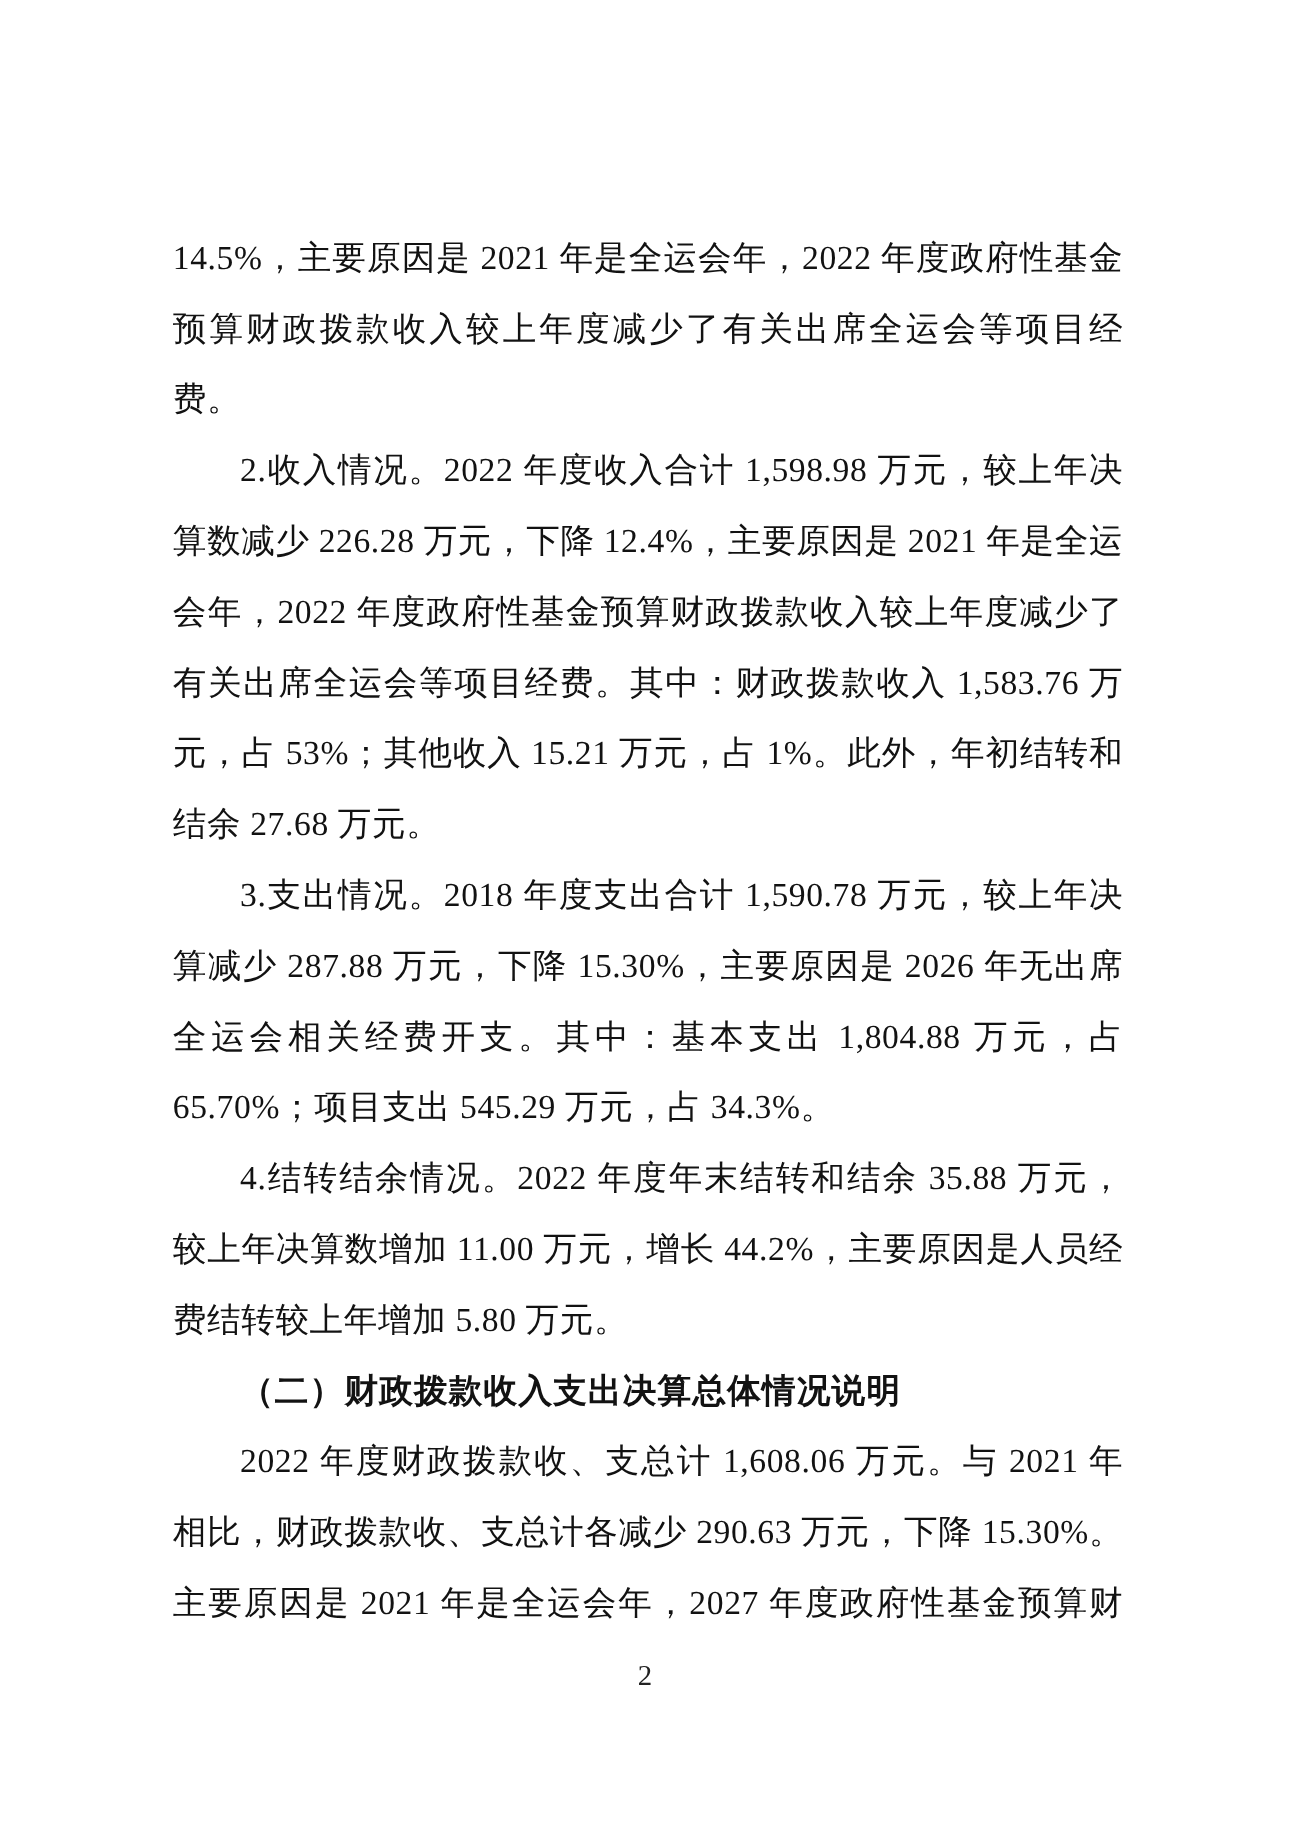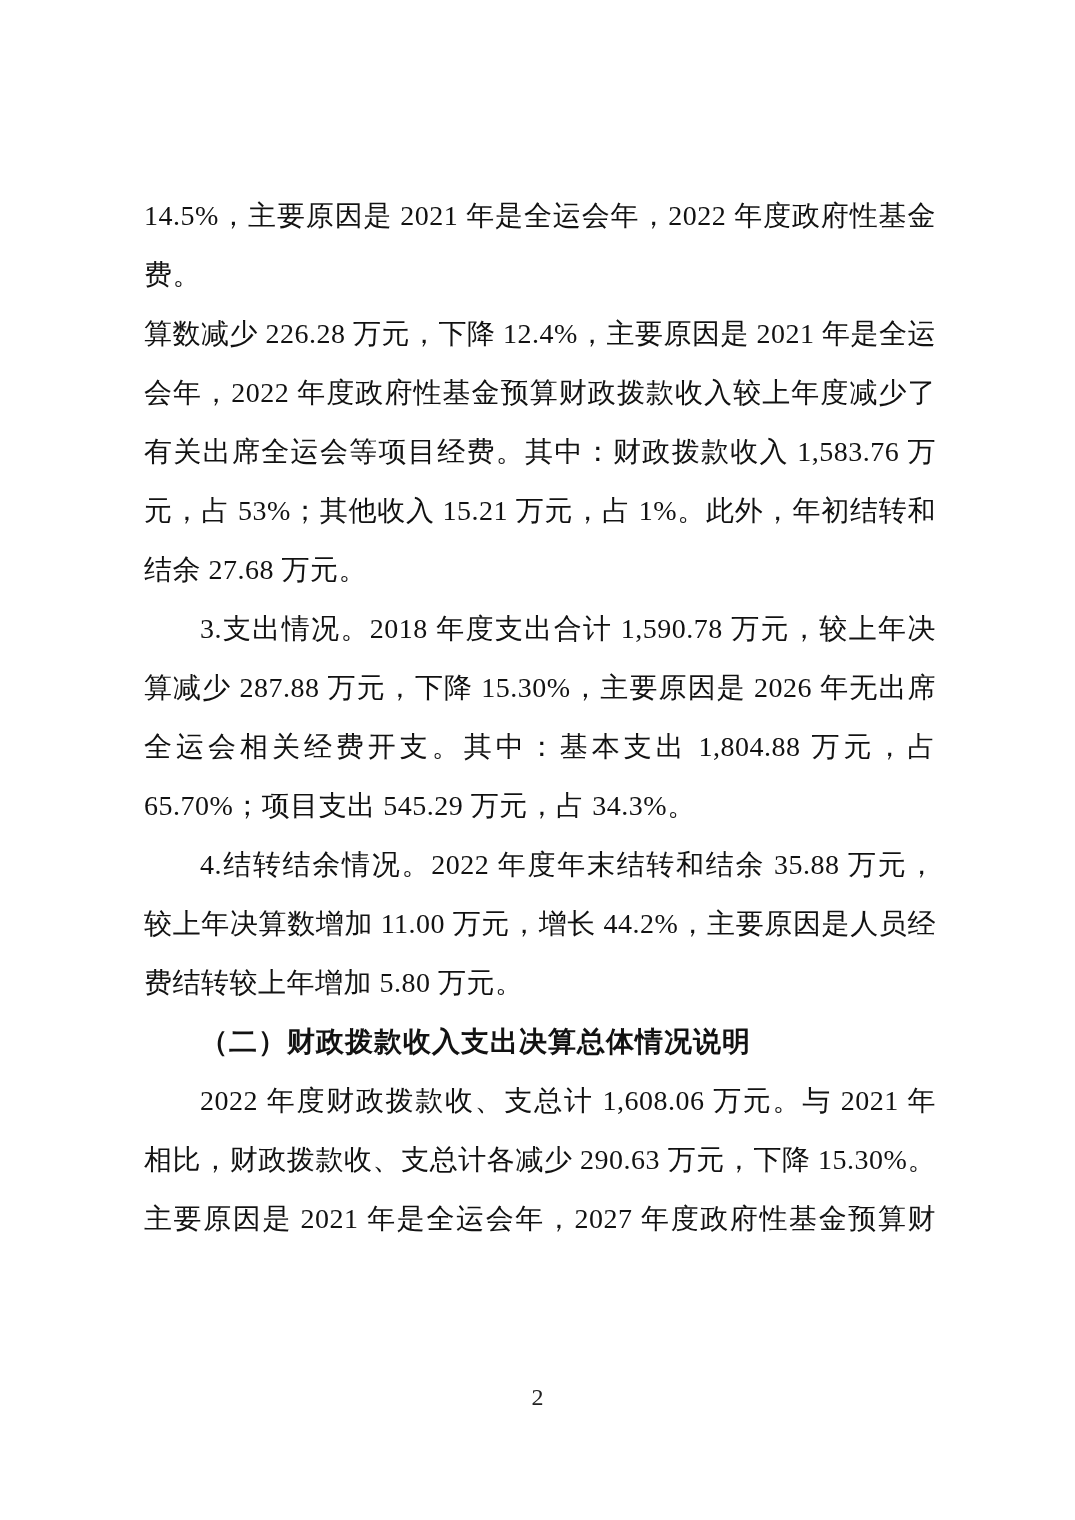--- a/index.html
+++ b/index.html
@@ -49,23 +49,25 @@
     color: #222222;
   }
 </style>
 </head>
 <body>
 
 <div class="page" style="background: rgb(255, 255, 255); color: rgb(18, 18, 18);">
   <div class="content">
       <div class="para body">
         <div class="line">14.5%，主要原因是 2021 年是全运会年，2022 年度政府性基金</div>
+        <div class="line">预算财政拨款收入较上年度减少了有关出席全运会等项目经</div>
         <div class="line para-end">费。</div>
       </div>
       <div class="para body">
+        <div class="line indent-first">2.收入情况。2022 年度收入合计 1,598.98 万元，较上年决</div>
         <div class="line">算数减少 226.28 万元，下降 12.4%，主要原因是 2021 年是全运</div>
         <div class="line">会年，2022 年度政府性基金预算财政拨款收入较上年度减少了</div>
         <div class="line">有关出席全运会等项目经费。其中：财政拨款收入 1,583.76 万</div>
         <div class="line">元，占 53%；其他收入 15.21 万元，占 1%。此外，年初结转和</div>
         <div class="line para-end">结余 27.68 万元。</div>
       </div>
       <div class="para body">
         <div class="line indent-first">3.支出情况。2018 年度支出合计 1,590.78 万元，较上年决</div>
         <div class="line">算减少 287.88 万元，下降 15.30%，主要原因是 2026 年无出席</div>
         <div class="line">全运会相关经费开支。其中：基本支出 1,804.88 万元，占</div>

